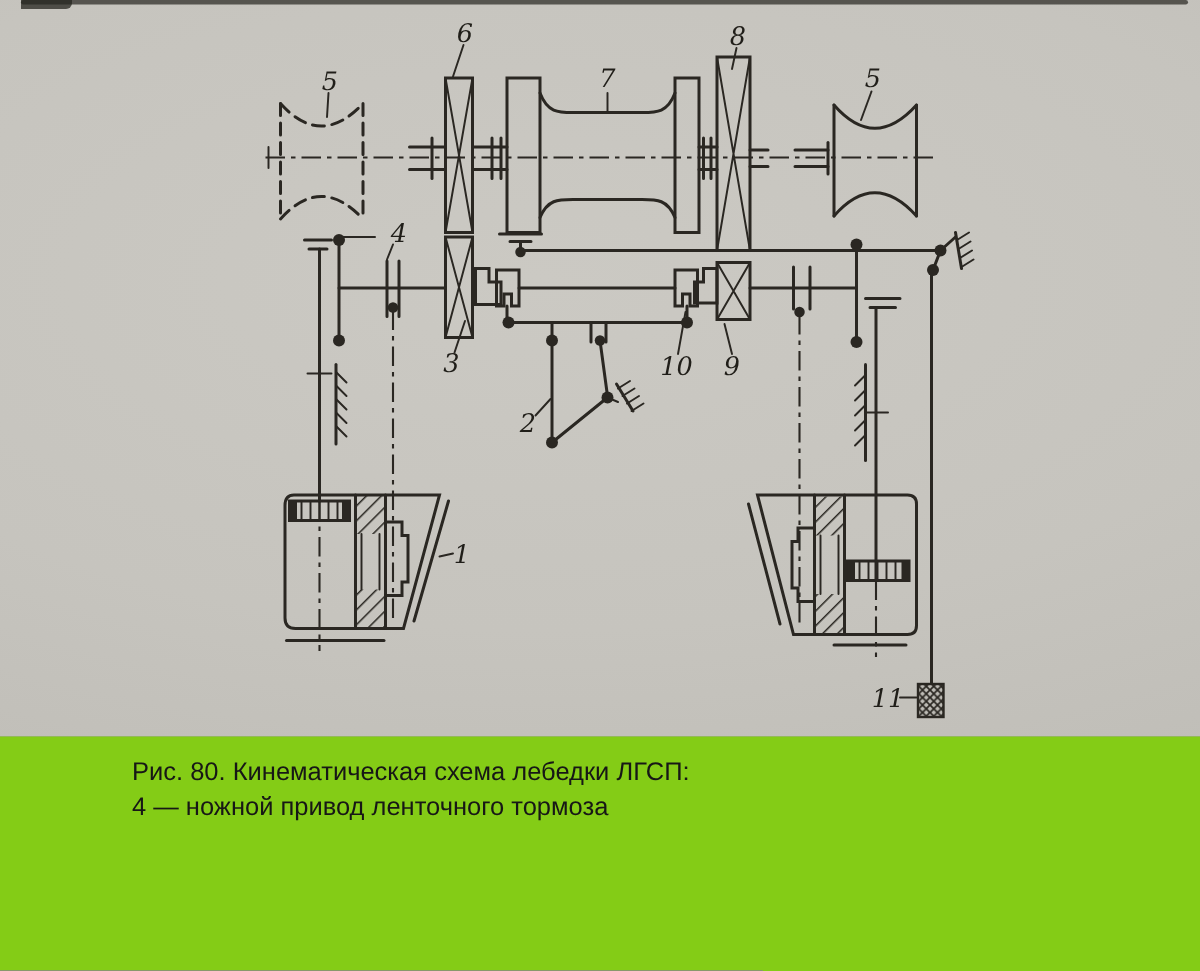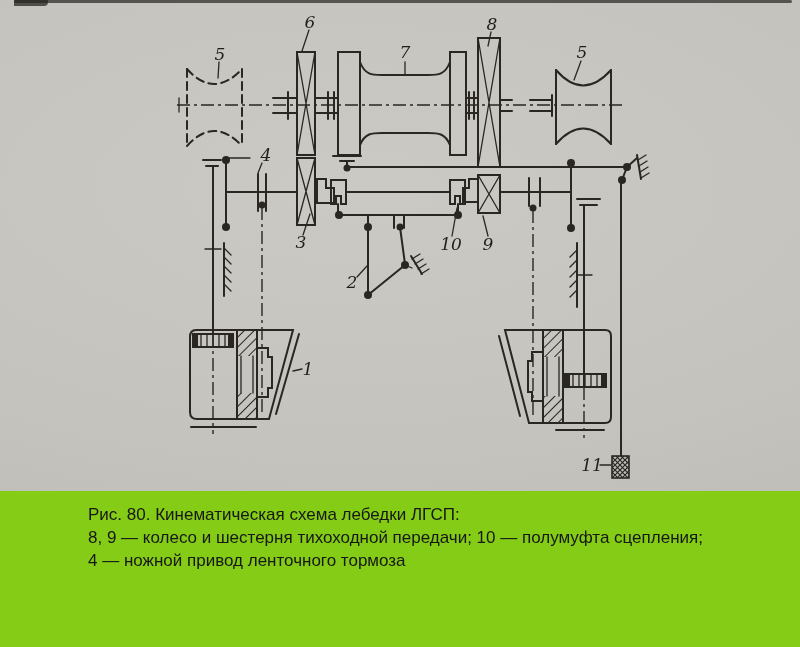--- a/index.html
+++ b/index.html
@@ -253,18 +253,17 @@
           <text x="488" y="250" class="plbl">9</text>
           <text x="308" y="375" class="plbl">1</text>
           <text x="592" y="471" class="plbl">11</text>
         </g>
     </svg>
   </div>
 
   <div class="caption">
     <div class="caption-inner">
       <div class="cap-line">Рис. 80. Кинематическая схема лебедки ЛГСП:</div>
-      <div class="cap-line">8, 9 — колесо и шестерня тихоходной передачи; 10 — полумуфта сцепления;</div>
       <div class="cap-line">4 — ножной привод ленточного тормоза</div>
     </div>
   </div>
 
 </div>
 
 </body></html>

